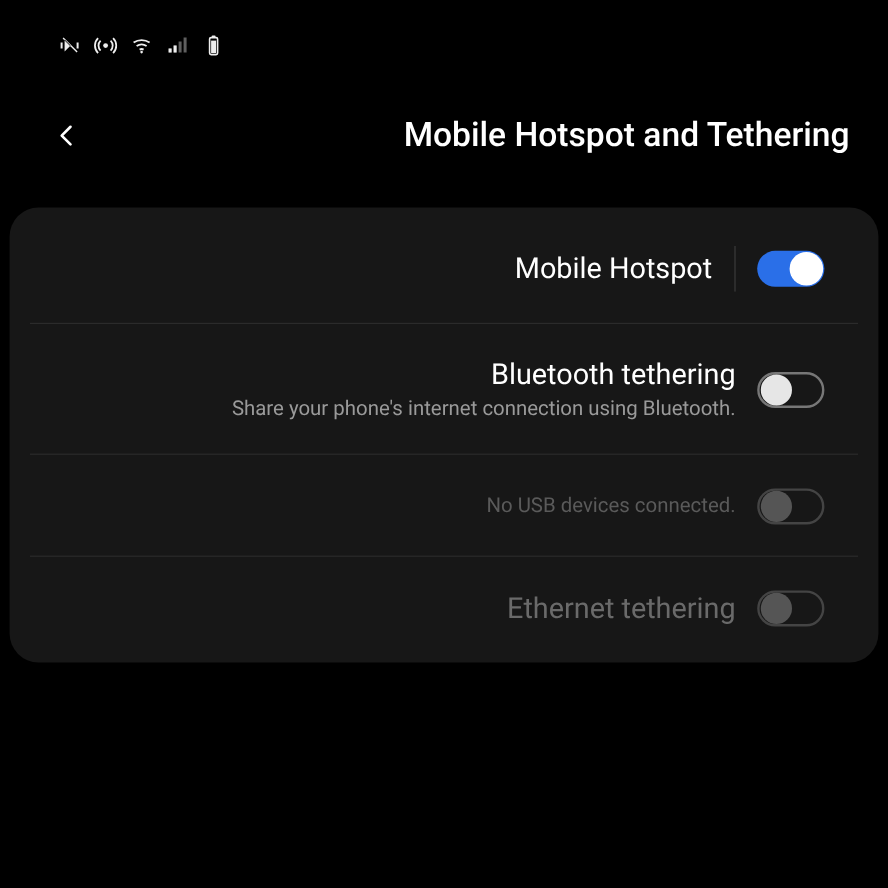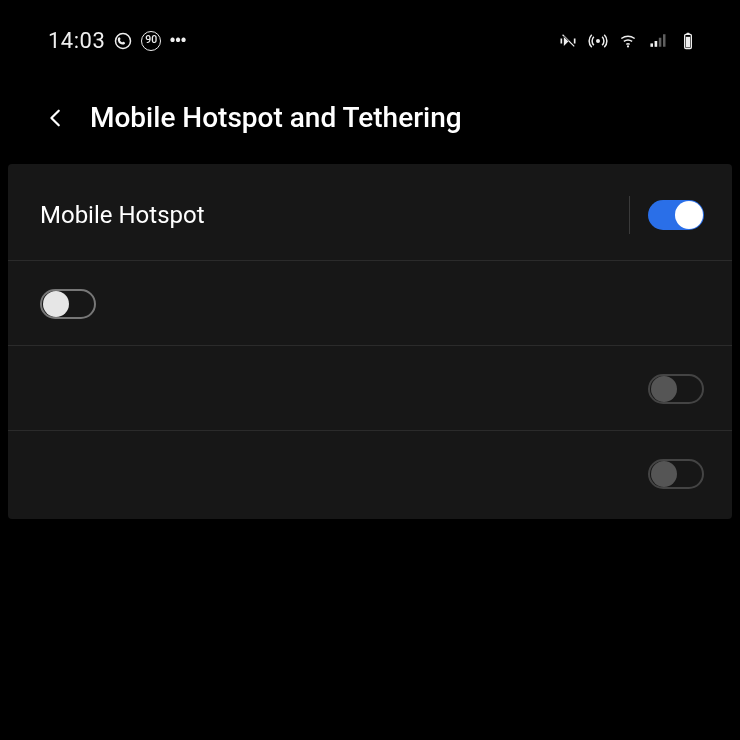--- a/index.html
+++ b/index.html
@@ -32,34 +32,36 @@
     display: inline-flex; align-items: center; justify-content: center;
     font-size: 10.5px; font-weight: 500;
     line-height: 1;
   }
   .dots { letter-spacing: -1px; font-weight: 700; font-size: 18px; }
 
   .header {
     display: flex;
     align-items: center;
     gap: 20px;
-    padding: 38px 32px 30px 42px;
+    padding: 38px 32px 44px 42px;
+    justify-content: space-between;
   }
   .back-btn {
     width: 28px; height: 28px;
     display: inline-flex; align-items: center; justify-content: center;
     color: #fff;
   }
   .page-title { font-size: 28px; font-weight: 500; }
 
   .settings-card {
     margin: 0 8px;
     background: #171717;
-    border-radius: 4px;
-    padding: 4px 0;
+    border-radius: 24px;
+    padding: 4px 17px;
+    text-align: right;
   }
 
   .row {
     display: flex;
     align-items: center;
     justify-content: space-between;
     padding: 28px 28px 26px 32px;
     border-bottom: 1px solid #2b2b2b;
   }
   .row:last-child { border-bottom: none; }
@@ -97,31 +99,20 @@
   }
 
   
   svg.ic { width: 20px; height: 20px; display: block; }
   svg.ic-lg { width: 22px; height: 22px; }
 </style>
 </head>
 <body>
 
 <div class="status-bar">
-  <div class="status-left">
-    <span class="status-time">14:03</span>
-    <span>
-      <svg class="ic" viewBox="0 0 24 24" fill="none" stroke="#eee" stroke-width="1.8">
-        <circle cx="12" cy="12" r="9"></circle>
-        <path d="M8 15c1.5 1 3 1.4 4.3 1.2 1.4-.2 2-.9 2.2-1.6.1-.5-.2-.9-.8-1.2l-1-.4c-.4-.2-.8 0-1 .3-.2.3-.6.4-1 .2-1-.4-1.8-1.2-2.3-2.2-.2-.4 0-.8.3-1 .3-.2.5-.6.3-1l-.4-1c-.3-.6-.7-.9-1.2-.8-.7.2-1.4.8-1.6 2.2-.2 1.3.3 3 1.2 4.3z" fill="#eee" stroke="none"></path>
-      </svg>
-    </span>
-    <span class="badge-90">90</span>
-    <span class="dots">•••</span>
-  </div>
   <div class="status-right">
     <span>
       <svg class="ic" viewBox="0 0 24 24" fill="#eee">
           <path d="M3 9v6h2V9H3zm16 0v6h2V9h-2zM7 6l6 6-6 6V6zM5 5l14 14 1-1L6 4 5 5z"></path>
         </svg>
     </span>
     <span>
       <svg class="ic" viewBox="0 0 24 24" fill="none" stroke="#eee" stroke-width="1.8">
         <circle cx="12" cy="12" r="2.4" fill="#eee" stroke="none"></circle>
         <path d="M7 17a7 7 0 0 1 0-10"></path>
@@ -169,34 +160,40 @@
     <div class="row-text">
       <div class="row-title">Mobile Hotspot</div>
     </div>
     <div class="vbar"></div>
     <div class="toggle on">
       <div class="knob"></div>
     </div>
   </div>
 
   <div class="row">
+    <div class="row-text">
+      <div class="row-title">Bluetooth tethering</div>
+      <div class="row-sub">Share your phone's internet connection using Bluetooth.</div>
+    </div>
     <div class="toggle off">
       <div class="knob"></div>
     </div>
   </div>
 
   <div class="row disabled">
     <div class="row-text">
+      <div class="row-sub">No USB devices connected.</div>
     </div>
     <div class="toggle off disabled">
       <div class="knob"></div>
     </div>
   </div>
 
   <div class="row disabled">
     <div class="row-text">
+      <div class="row-title">Ethernet tethering</div>
     </div>
     <div class="toggle off disabled">
       <div class="knob"></div>
     </div>
   </div>
 
 </div>
 
 </body></html>

